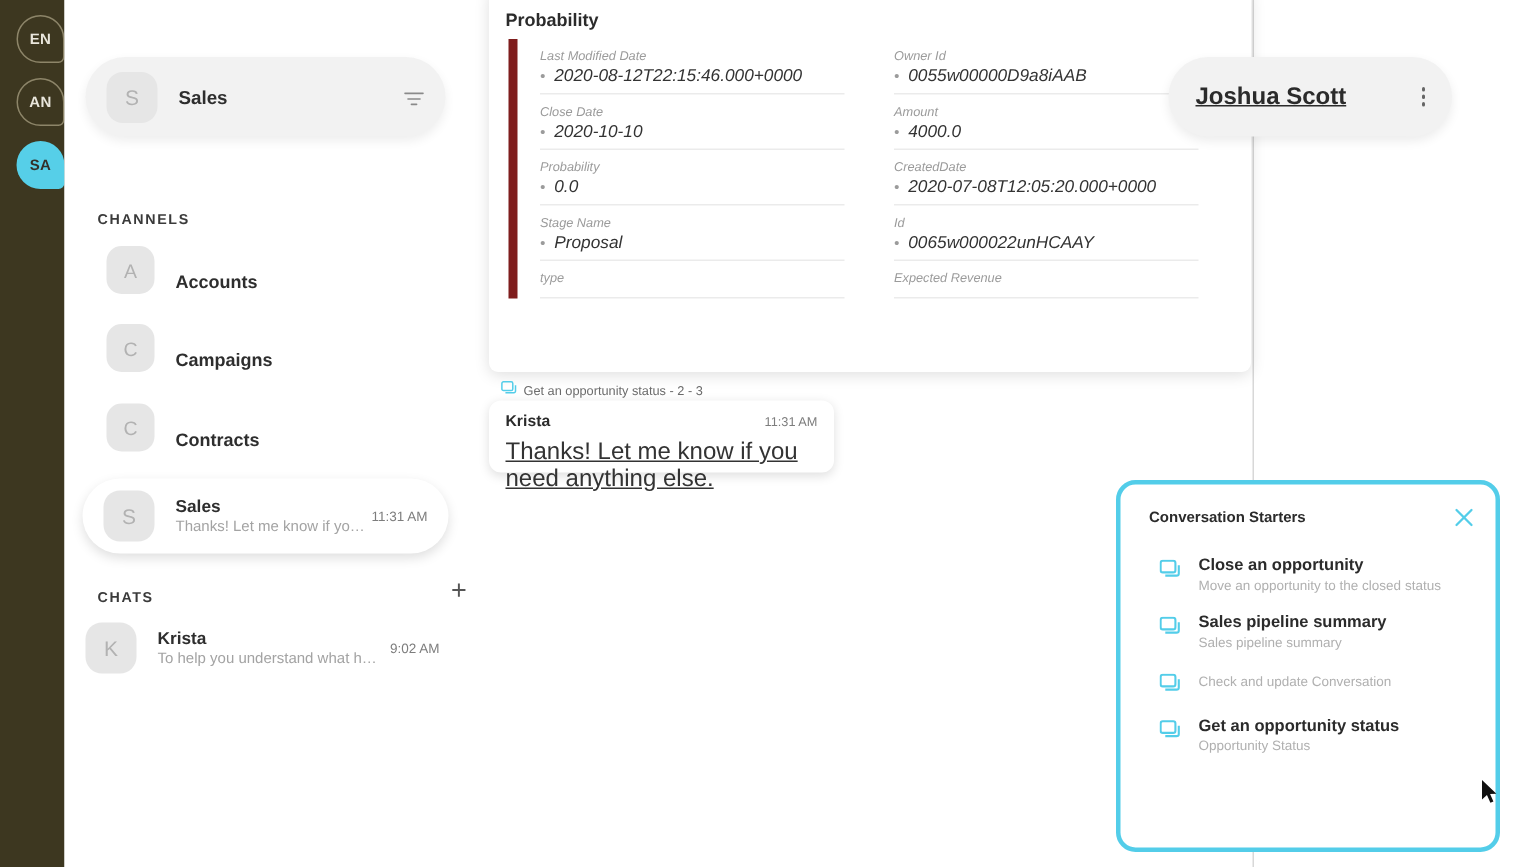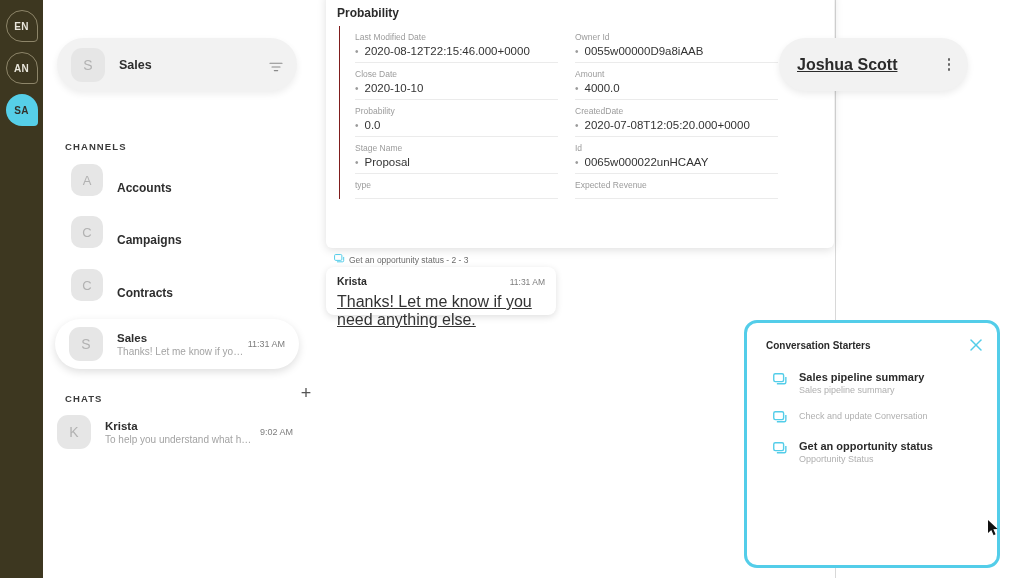--- a/index.html
+++ b/index.html
@@ -8,21 +8,21 @@
     background: #ffffff;
     font-family: "Liberation Sans", sans-serif;
     overflow: hidden;
   }
   #app { position: relative; width: 1024px; height: 578px; background:#fff; }
 
   
   .rail {
     position: absolute; left: 0; top: 0; width: 43px; height: 578px;
     background: #3d3720;
-    display: flex; flex-direction: column; align-items: center;
+    display: flex; flex-direction: column; align-items: flex-end;
     padding-top: 10px; gap: 10px;
   }
   .rail-avatar {
     width: 32px; height: 32px;
     border-radius: 16px 16px 4px 16px;
     display: flex; align-items: center; justify-content: center;
     font-size: 10px; font-weight: 700; letter-spacing: .3px;
   }
   .rail-avatar.outline { border: 1.2px solid #8d8569; color: #e9e6dc; background: transparent; }
   .rail-avatar.filled  { background: #56cfe8; color: #33302a; }
@@ -98,22 +98,22 @@
 
   .opp-card {
     position: absolute; left: 326px; top: -8px; width: 508px; height: 256px;
     background: #fff; border-radius: 6px;
     box-shadow: 0 2px 10px rgba(0,0,0,.13);
     overflow: hidden;
   }
   .opp-title { position: absolute; left: 11px; top: 14px; font-size: 12px; font-weight: 700; color: #2b2b2b; }
   .opp-grid {
     position: absolute; left: 13px; top: 34px; width: 482px;
-    border-left: 1px solid #7f1d1d; padding-left: 15px;
-    display: flex; gap: 0;
+    border-left: 6px solid #7f1d1d; padding-left: 15px;
+    display: flex; gap: 16px; font-style: italic;
   }
   .opp-col { width: 203px; }
   .opp-col.right { margin-left: 17px; }
   .field { border-bottom: 1px solid #ebebeb; padding: 6px 0 5px 0; }
   .field-label { font-size: 8.5px; color: #9b9b9b; margin-bottom: 3px; }
   .field-value { font-size: 11.5px; color: #333; display: flex; align-items: baseline; }
   .field-value .bullet { color: #9b9b9b; font-size: 10px; margin-right: 6px; }
 
   .msg-meta {
     position: absolute; left: 334px; top: 254px;
@@ -355,20 +355,32 @@
       <span class="starters-title">Conversation Starters</span>
       <span class="close-x">
         <svg viewBox="0 0 14 14" width="14" height="14" stroke="#53cde9" stroke-width="1.5" stroke-linecap="round">
           <line x1="2" y1="2" x2="12" y2="12"></line>
             <line x1="12" y1="2" x2="2" y2="12"></line>
         </svg>
       </span>
     </div>
 
     <div class="starter-list">
+      <div class="starter-item">
+        <span class="starter-ic">
+          <svg viewBox="0 0 14 13" width="15" height="14" fill="none" stroke="#53cde9" stroke-width="1.3">
+            <rect x="0.7" y="0.7" width="9.2" height="7.3" rx="1.4"></rect>
+            <path d="M3.6 10h7a1.4 1.4 0 0 0 1.4-1.4V3.6"></path>
+          </svg>
+        </span>
+        <div>
+          <div class="starter-title">Close an opportunity</div>
+          <div class="starter-sub">Move an opportunity to the closed status</div>
+        </div>
+      </div>
 
       <div class="starter-item">
         <span class="starter-ic">
           <svg viewBox="0 0 14 13" width="15" height="14" fill="none" stroke="#53cde9" stroke-width="1.3">
             <rect x="0.7" y="0.7" width="9.2" height="7.3" rx="1.4"></rect>
             <path d="M3.6 10h7a1.4 1.4 0 0 0 1.4-1.4V3.6"></path>
           </svg>
         </span>
         <div>
           <div class="starter-title">Sales pipeline summary</div>

